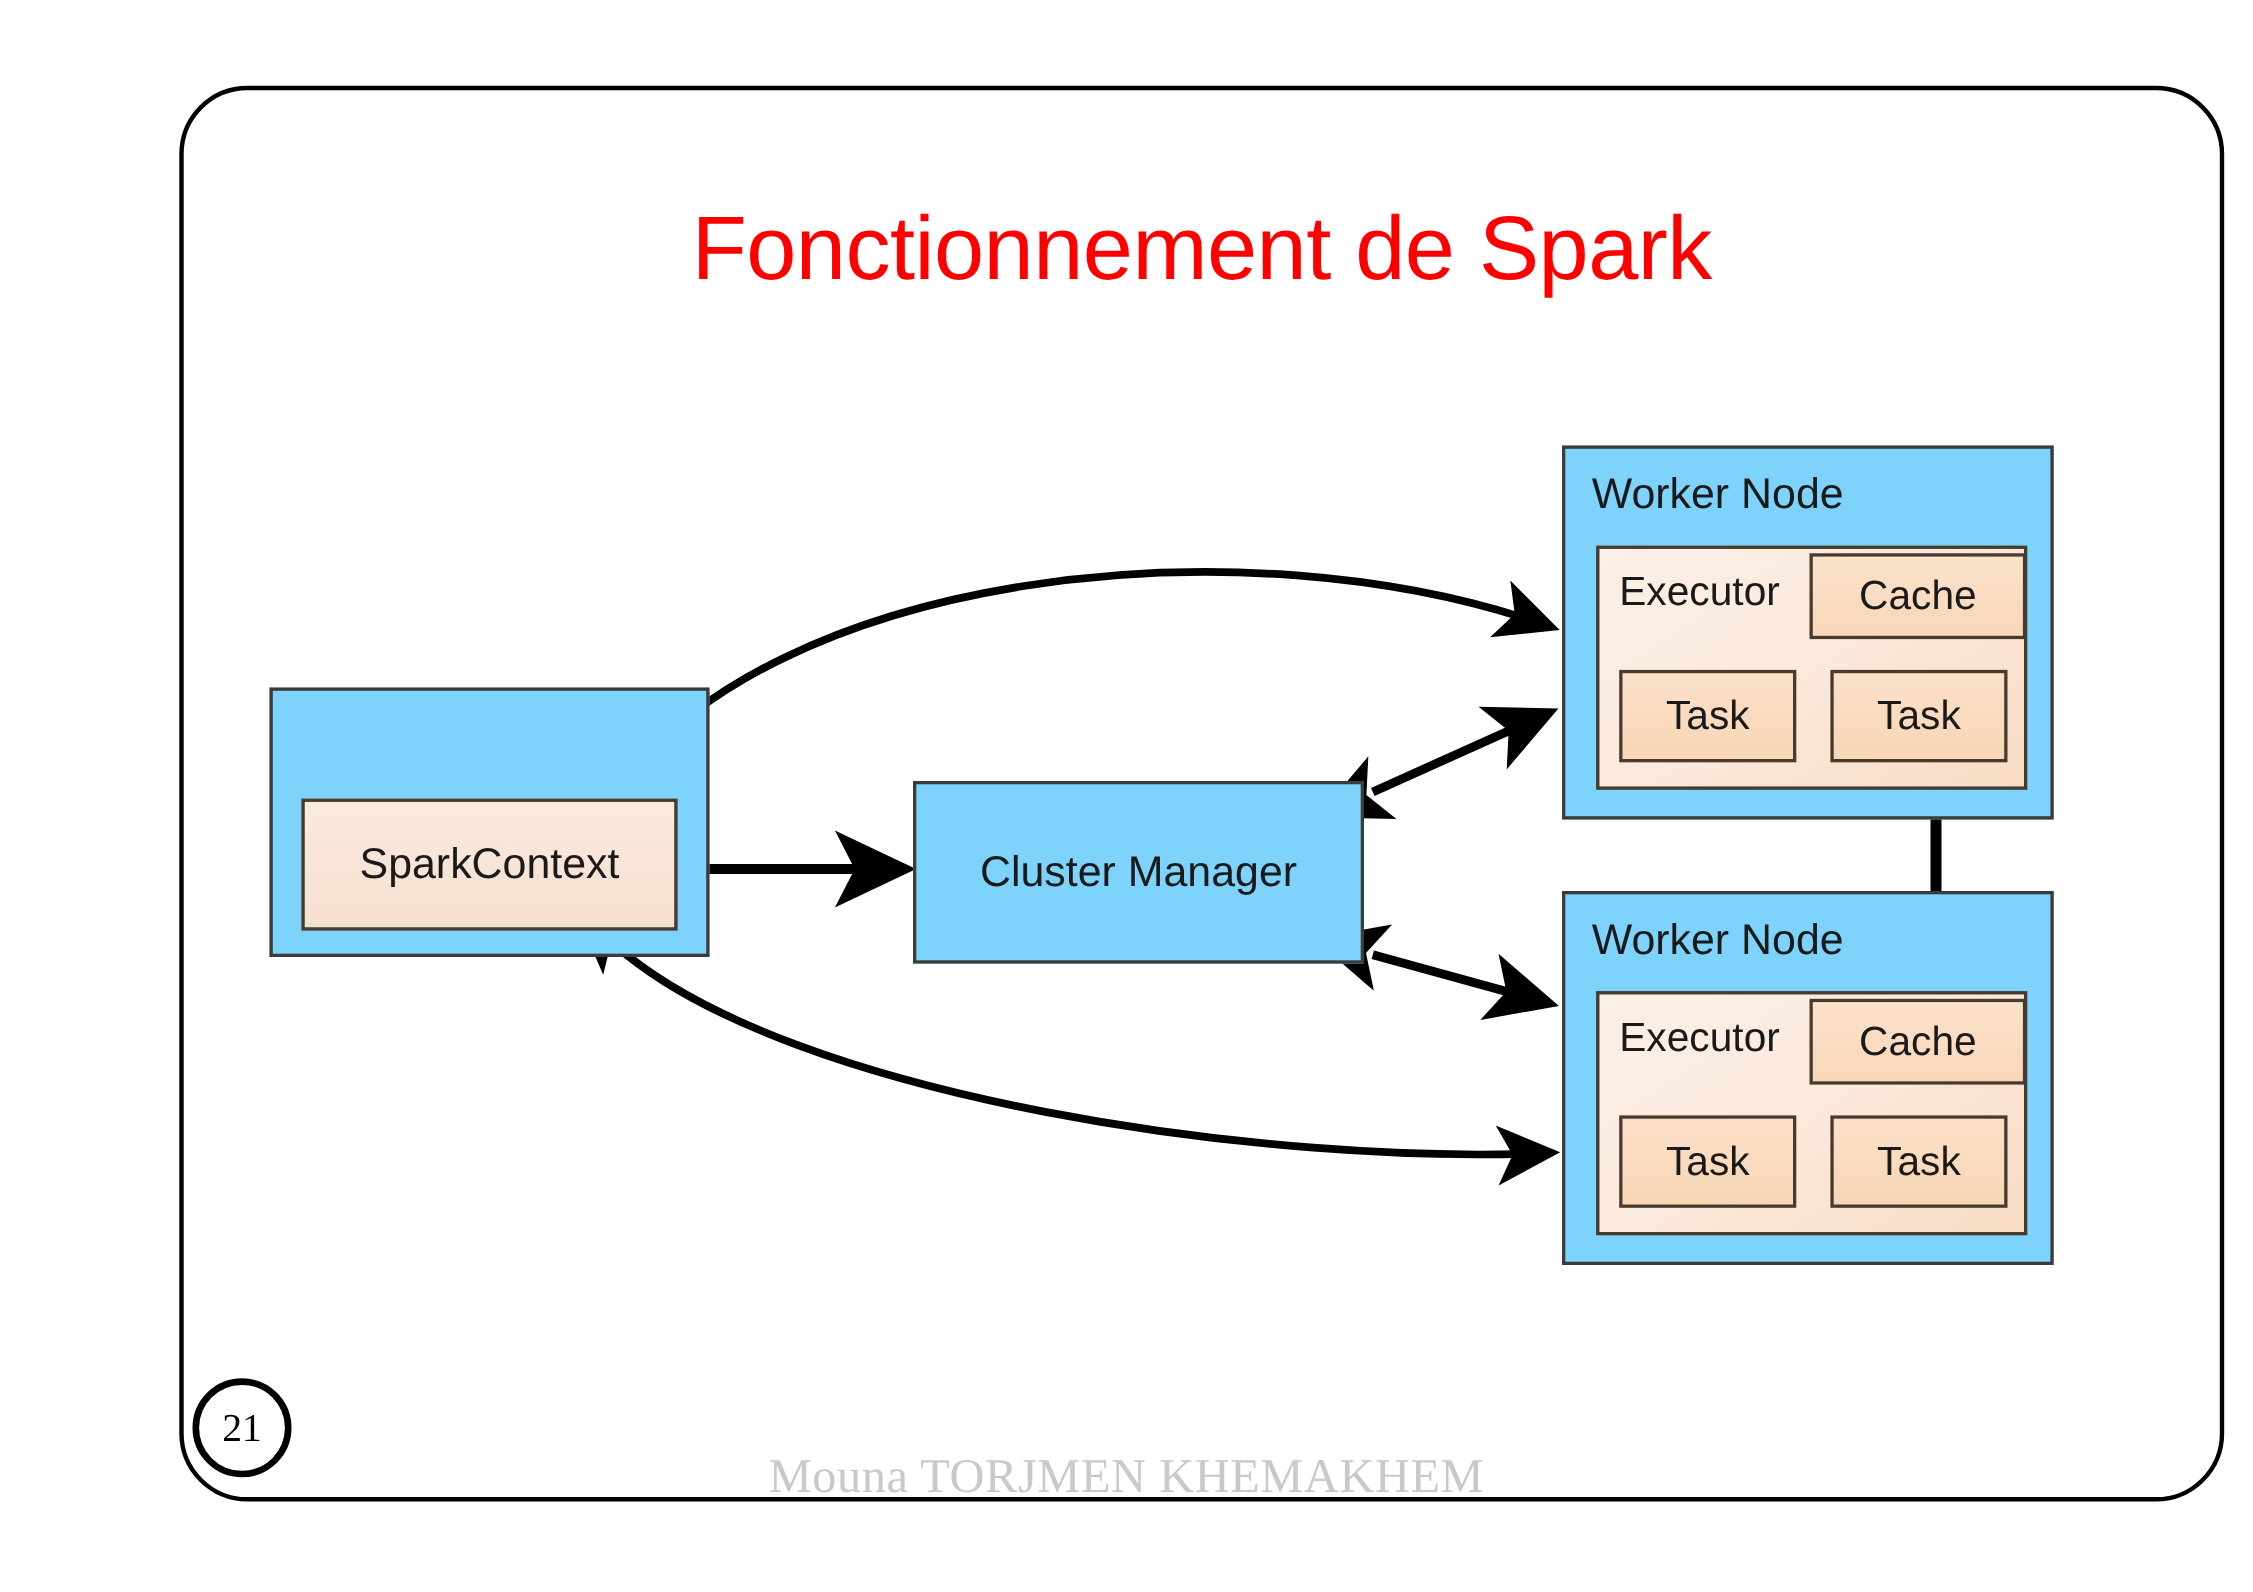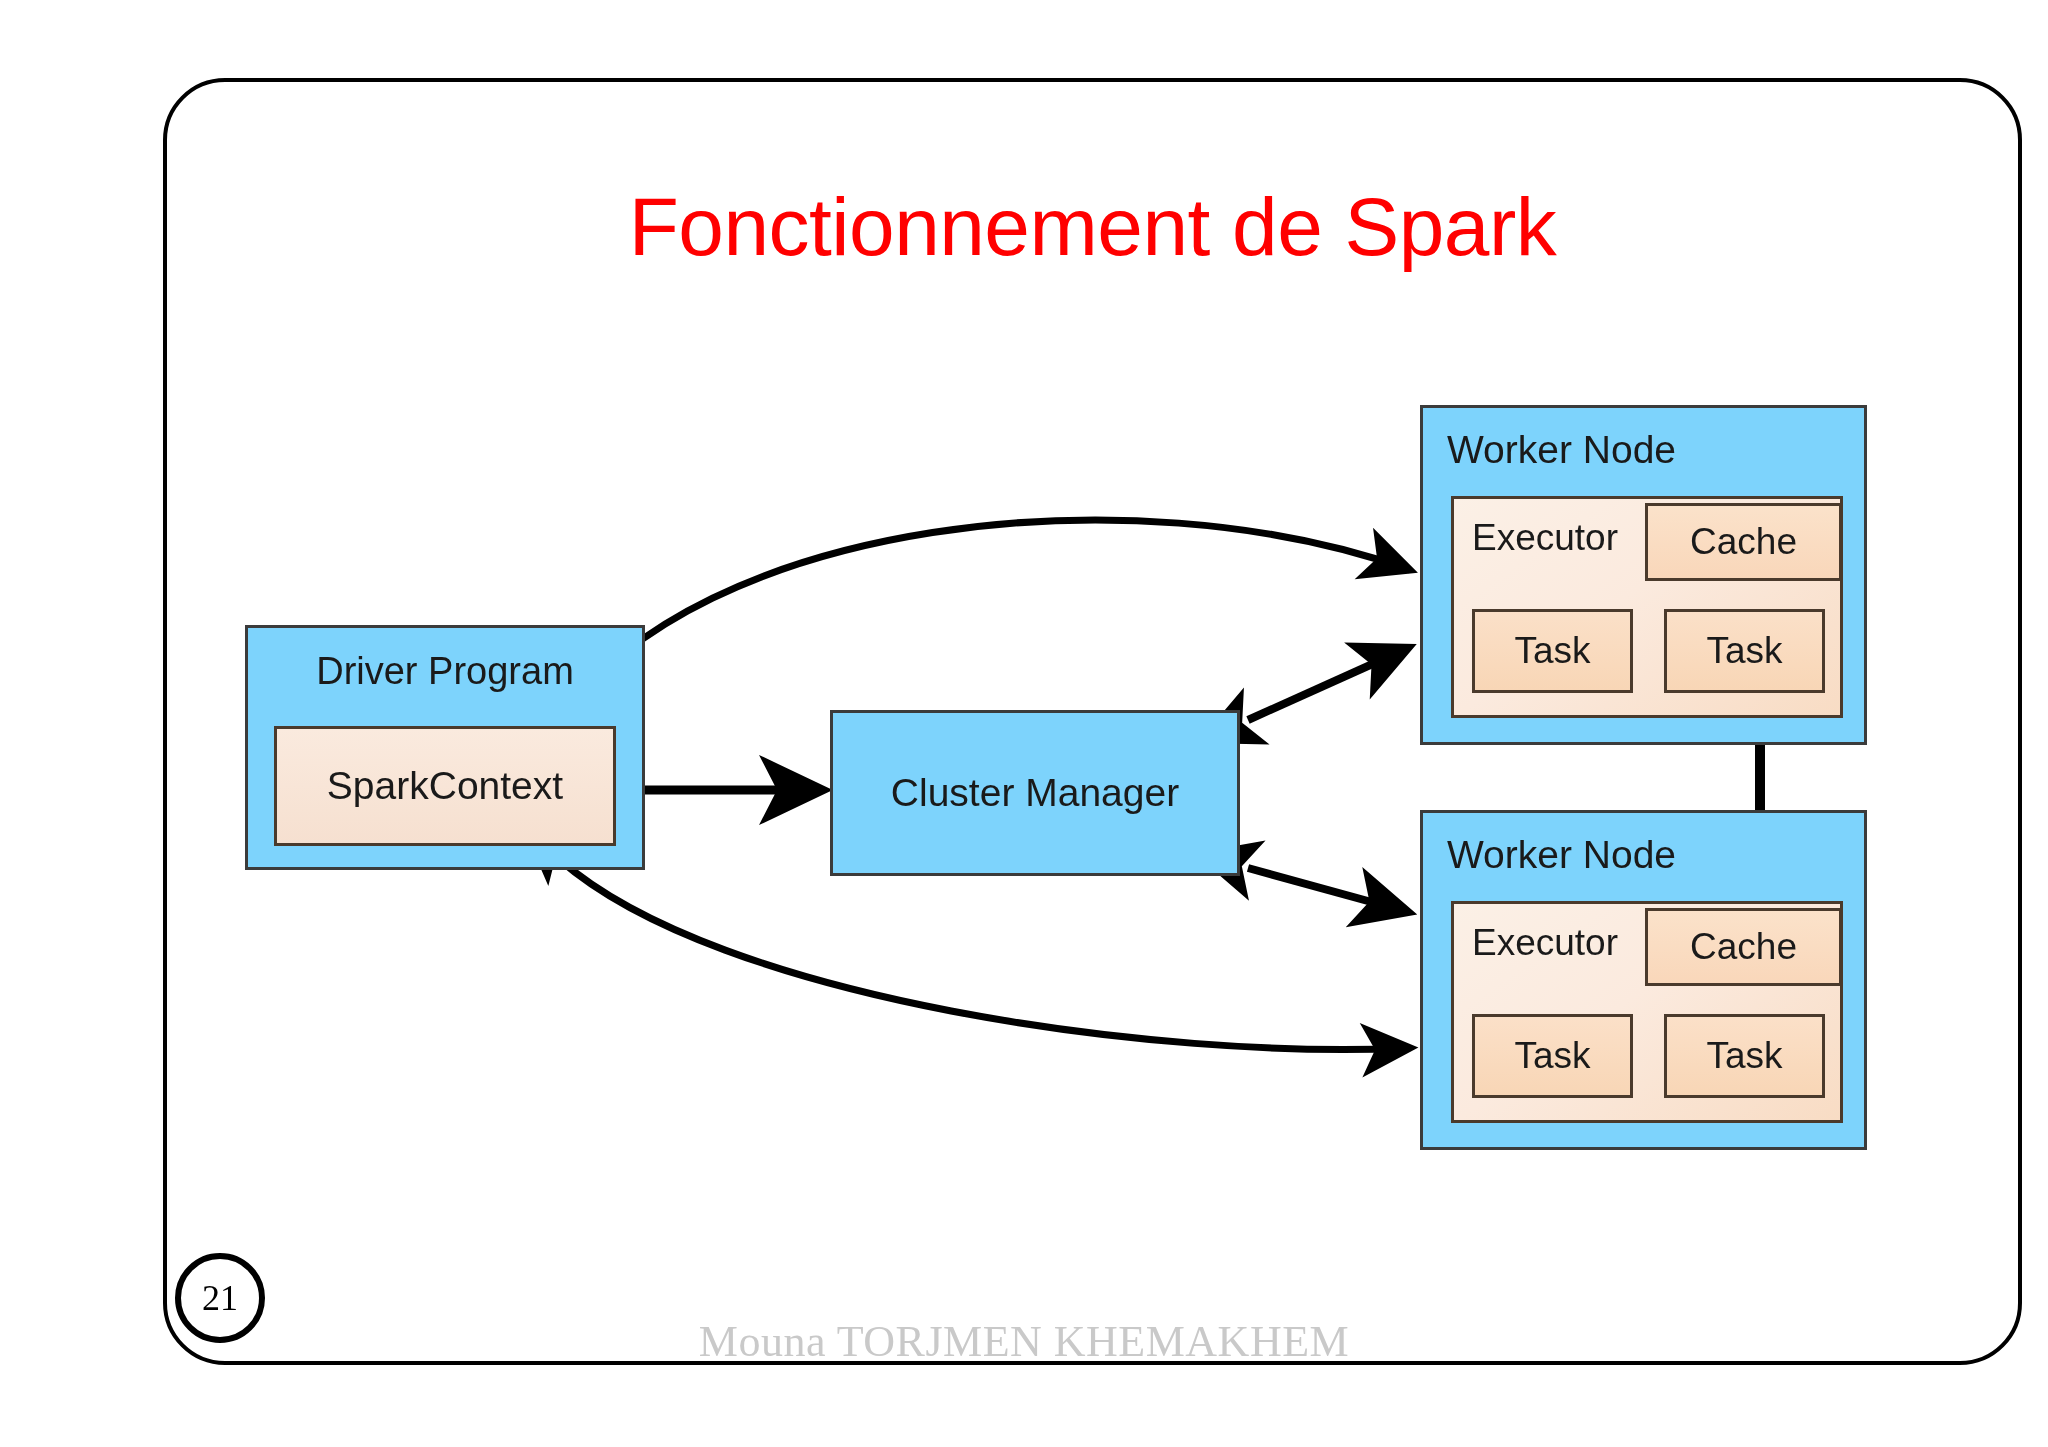--- a/index.html
+++ b/index.html
@@ -258,21 +258,20 @@
     <path d="M 1248,868 L 1408,912" fill="none" stroke="#000000" stroke-width="8" marker-start="url(#ah-start)" marker-end="url(#ah)"></path>
 
       Worker Node 2 (big lower curve) --&gt;
     <path d="M 560,860 C 720,1000 1160,1060 1410,1048" fill="none" stroke="#000000" stroke-width="7" marker-start="url(#ah-start)" marker-end="url(#ah)"></path>
 
       Worker Node 2 (vertical) --&gt;
     <path d="M 1760,730 L 1760,890" fill="none" stroke="#000000" stroke-width="10" marker-start="url(#ah-start)" marker-end="url(#ah)"></path>
   </svg>
 
   <div class="dbox" id="driver-program">
-    <div class="dbox-label" id="driver-program-label">Driver Program</div>
     <div id="spark-context">
       <span id="spark-context-label">SparkContext</span>
     </div>
   </div>
 
   <div class="dbox" id="cluster-manager">
     <span class="dbox-label" id="cluster-manager-label">Cluster Manager</span>
   </div>
 
   <div class="dbox worker-node" id="worker-node-1">

